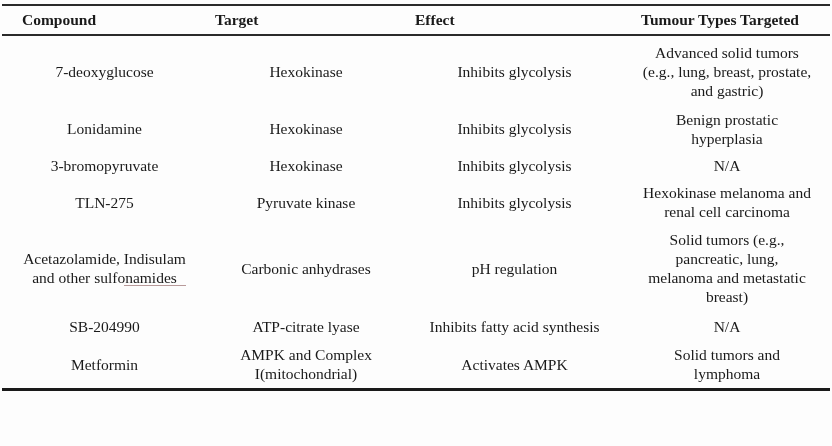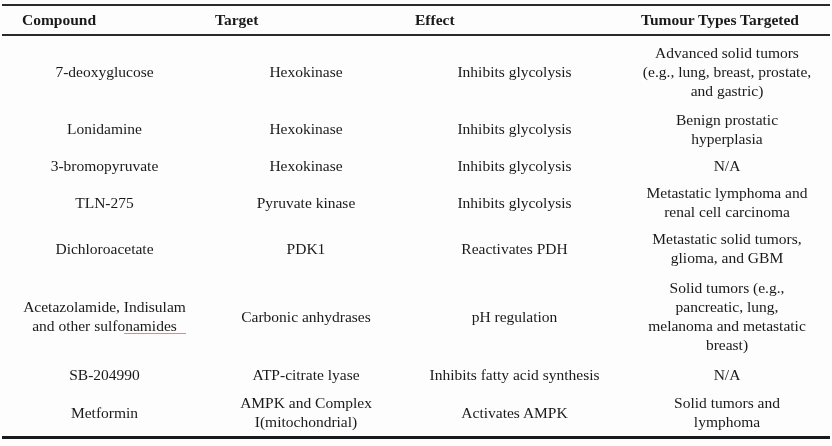--- a/index.html
+++ b/index.html
@@ -107,29 +107,22 @@
       <tr class="r3">
         <td>3-bromopyruvate</td>
         <td>Hexokinase</td>
         <td>Inhibits glycolysis</td>
         <td>N/A</td>
       </tr>
       <tr class="r4">
         <td>TLN-275</td>
         <td>Pyruvate kinase</td>
         <td>Inhibits glycolysis</td>
-        <td>Metastatic lymphoma and
+        <td>Hexokinase melanoma and
 renal cell carcinoma</td>
-      </tr>
-      <tr class="r5">
-        <td>Dichloroacetate</td>
-        <td>PDK1</td>
-        <td>Reactivates PDH</td>
-        <td>Metastatic solid tumors,
-glioma, and GBM</td>
       </tr>
       <tr class="r6">
         <td>Acetazolamide, <span class="spell-underline">Indisulam</span>
 and other sulfonamides</td>
         <td>Carbonic anhydrases</td>
         <td>pH regulation</td>
         <td>Solid tumors (e.g.,
 pancreatic, lung,
 melanoma and metastatic
 breast)</td>

